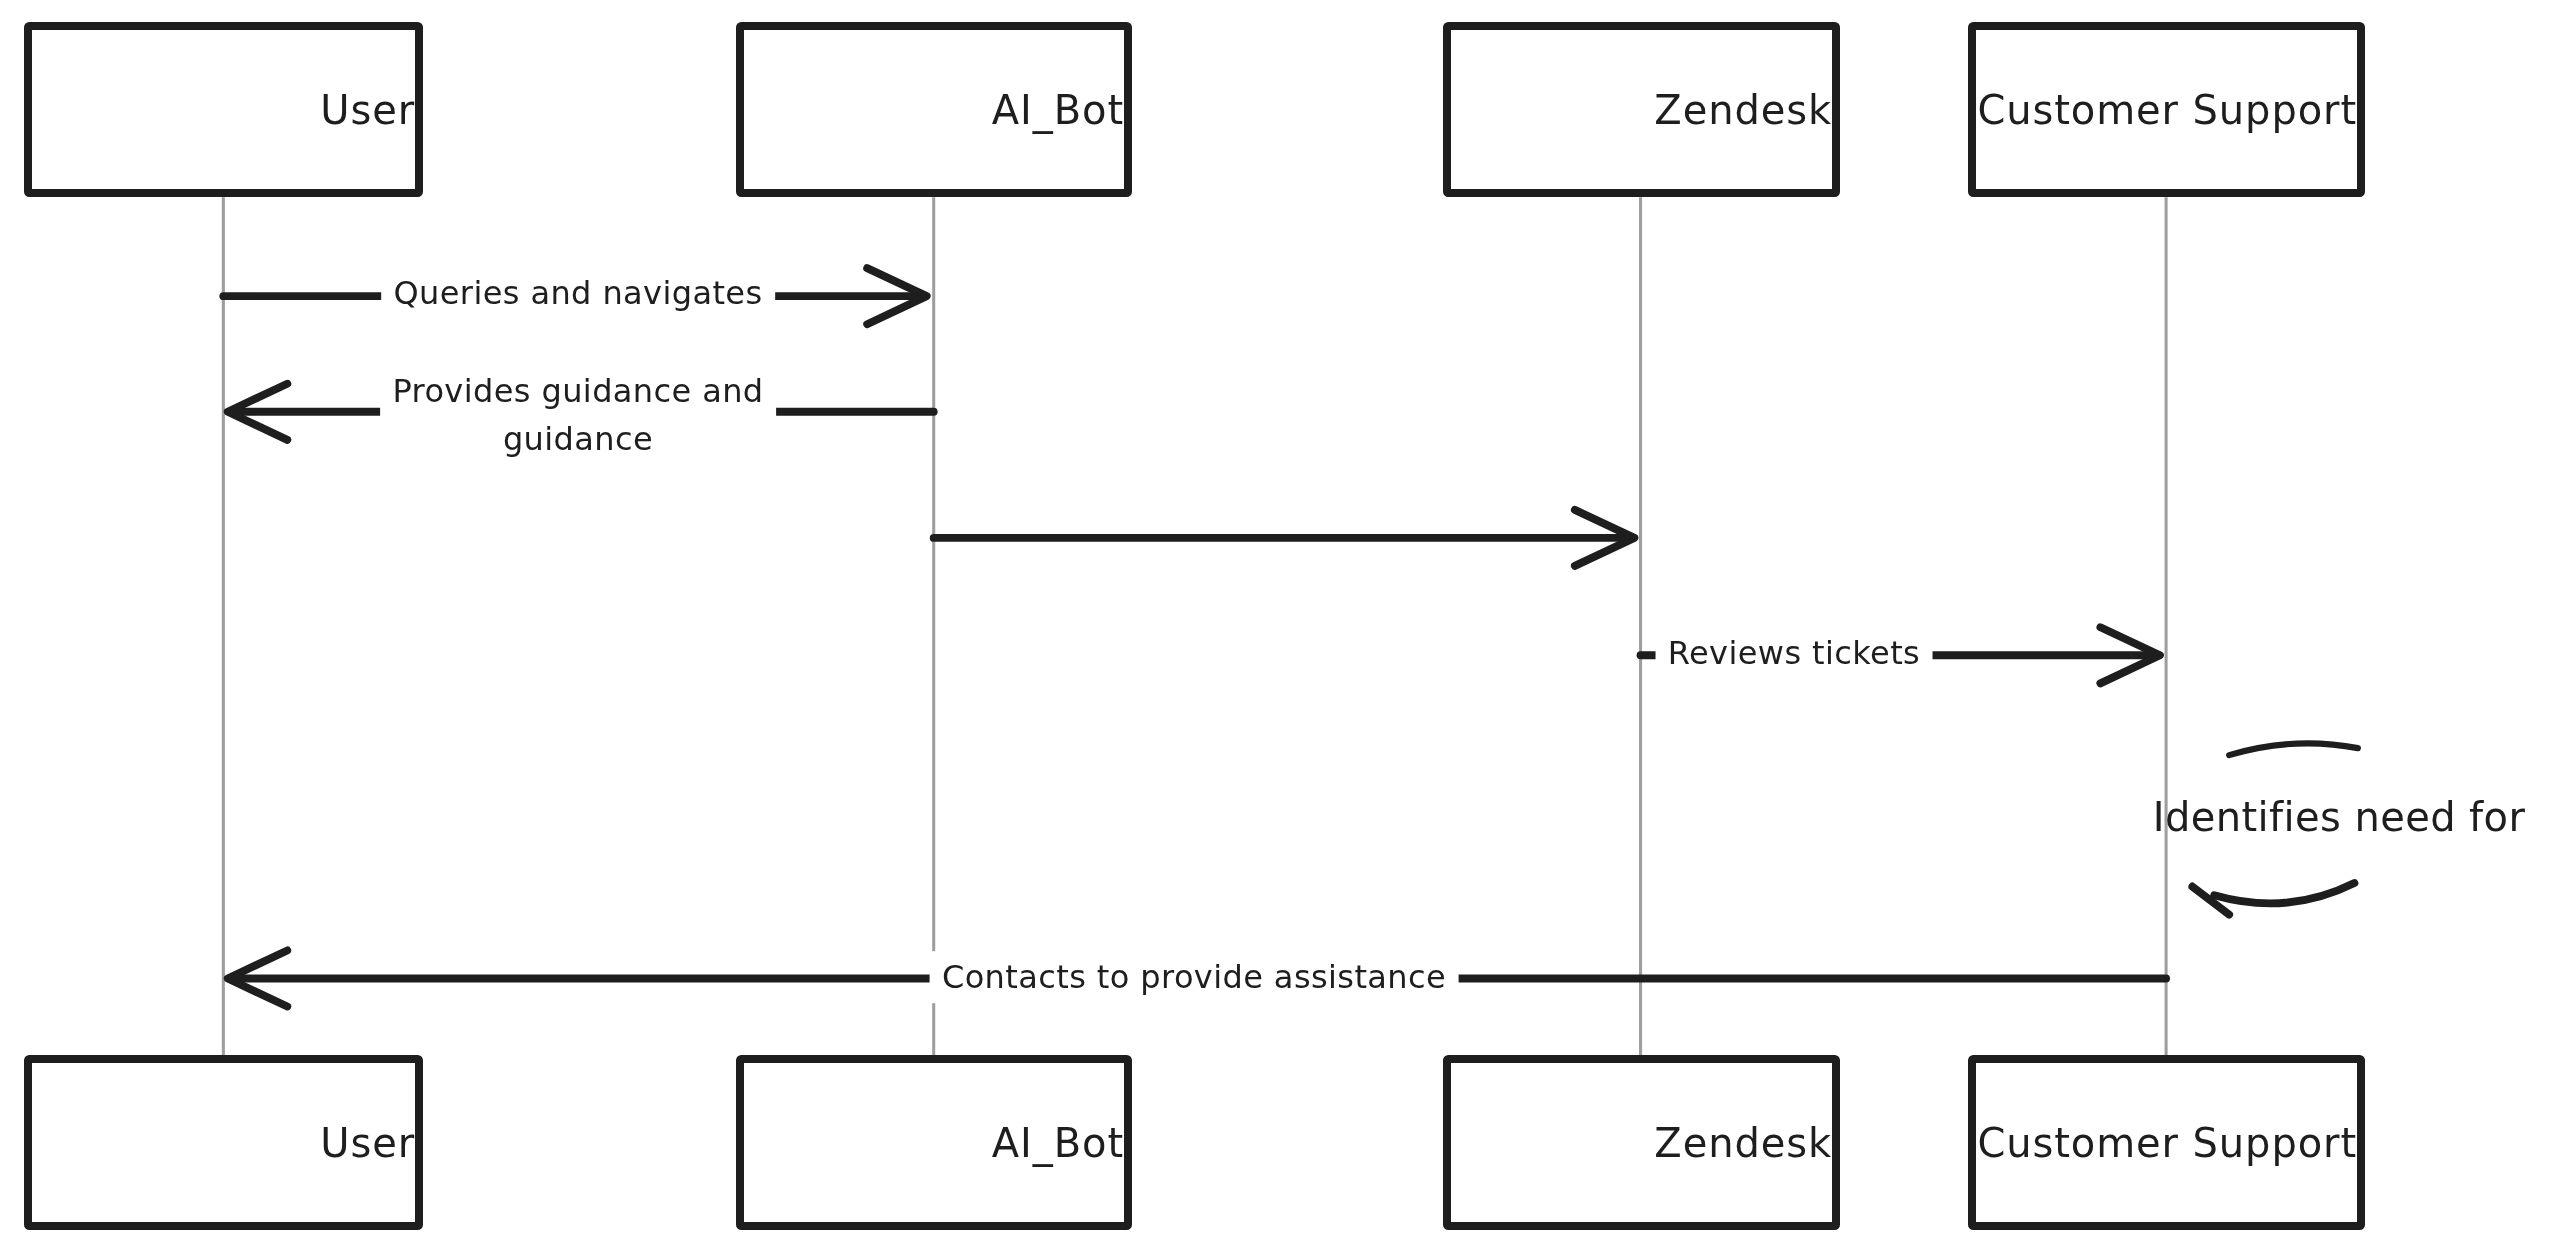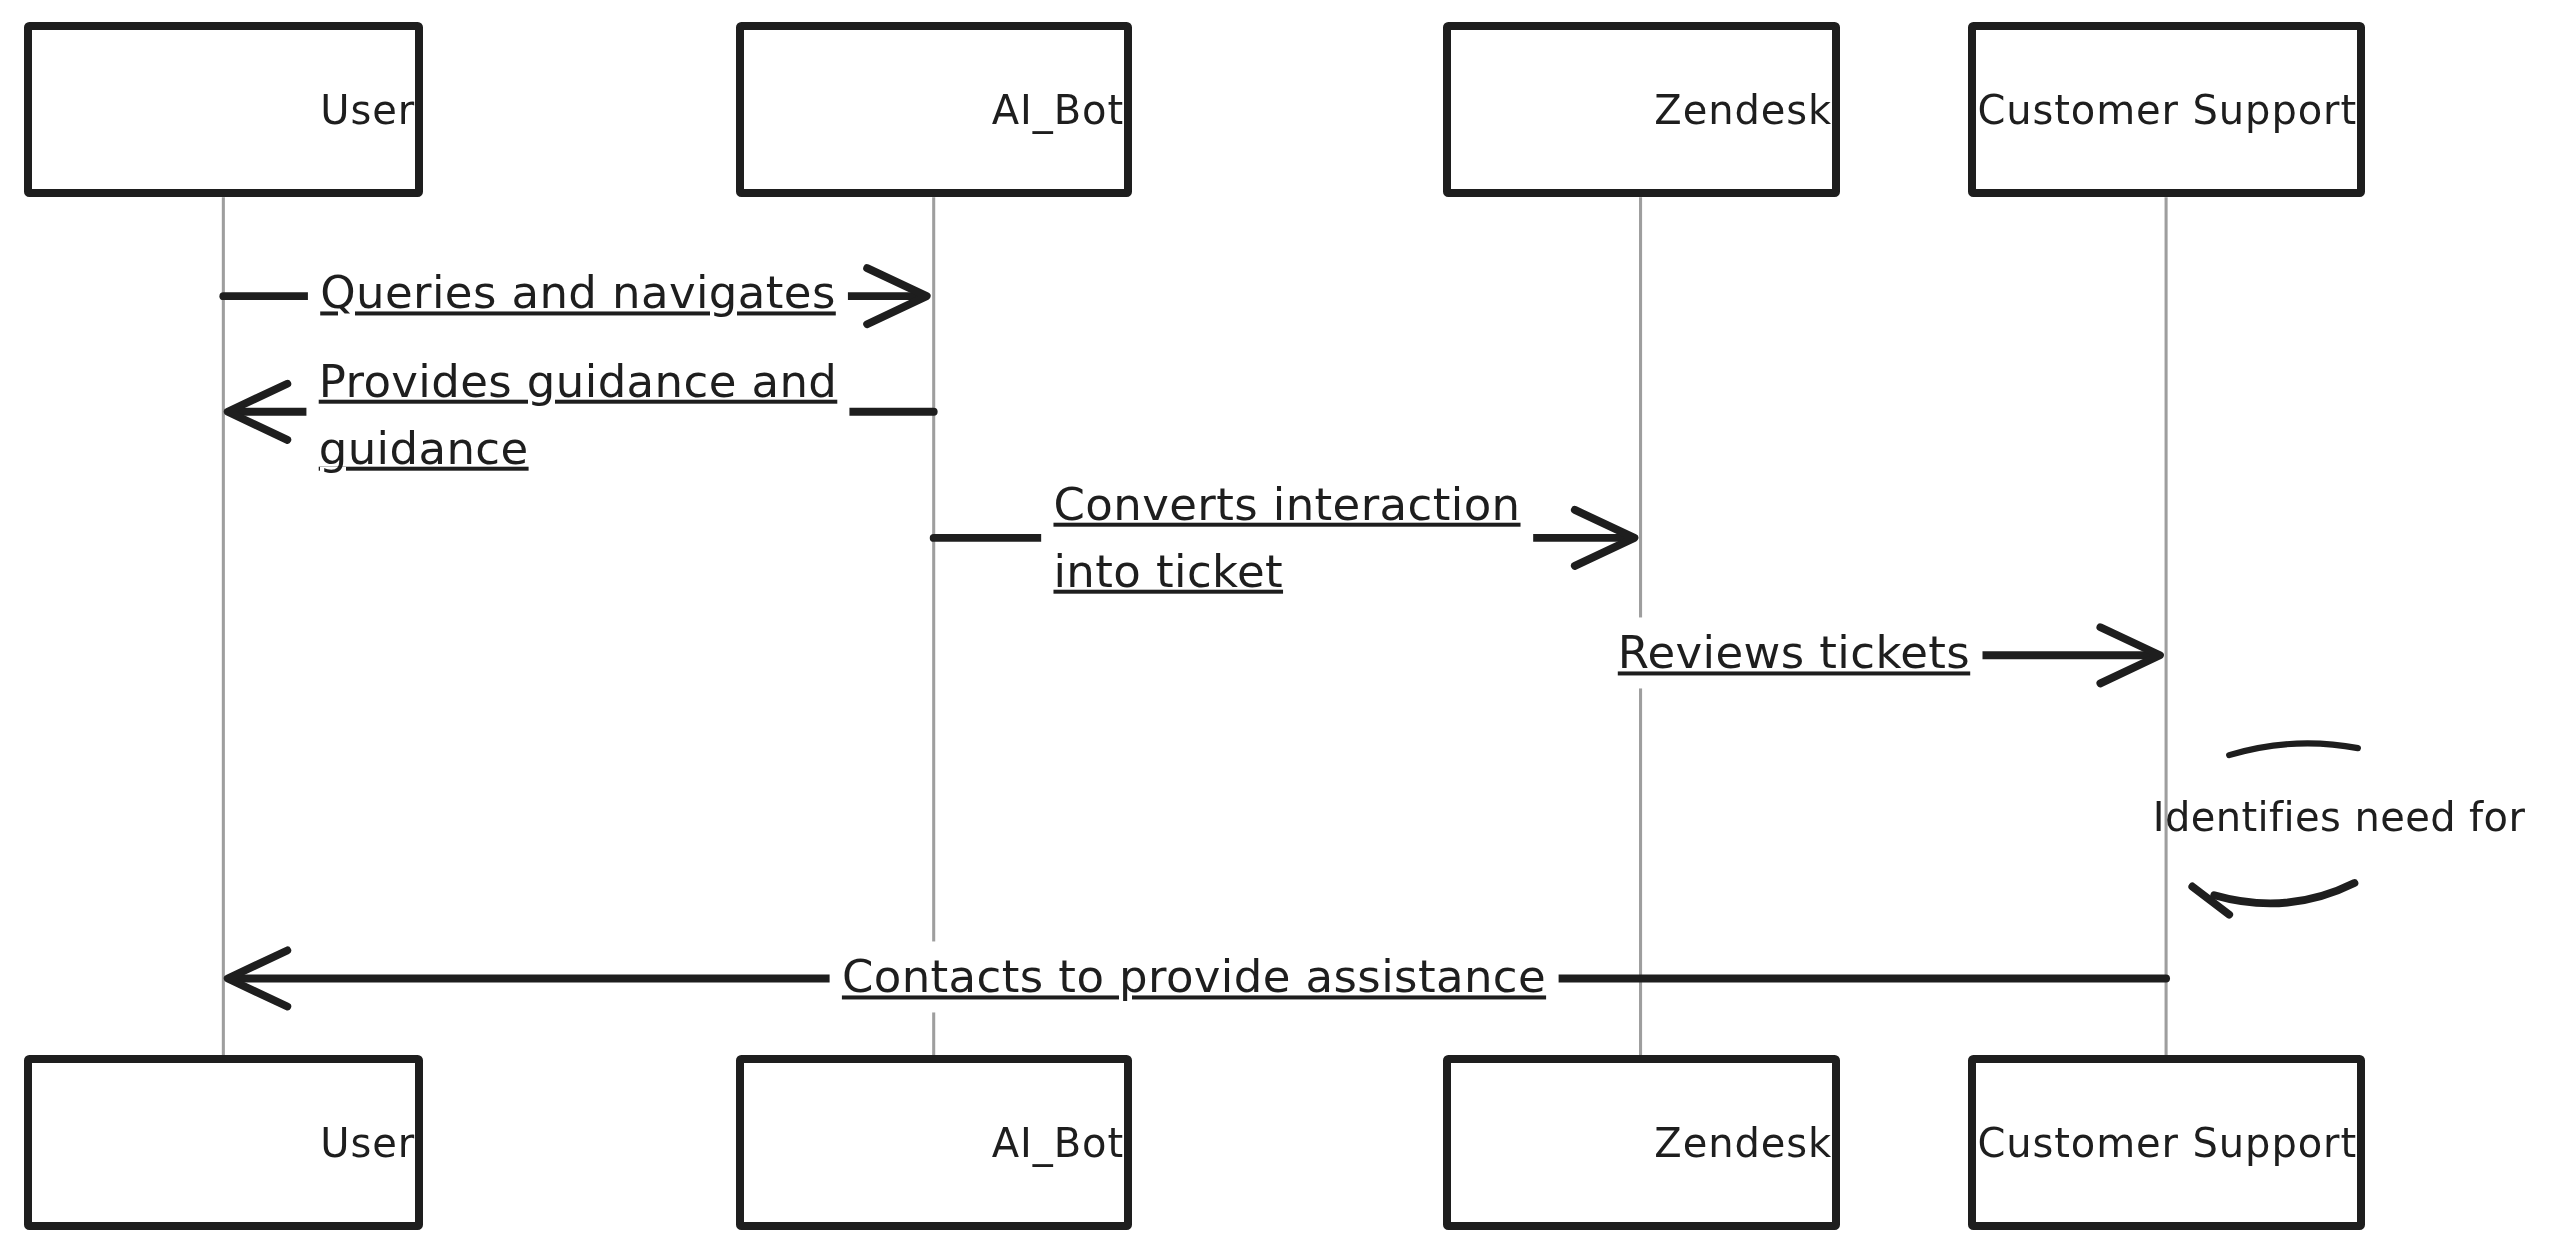--- a/index.html
+++ b/index.html
@@ -36,27 +36,27 @@
   }
   .actor-label {
     font-size: 40px;
     letter-spacing: 0.9px;
     white-space: nowrap;
   }
   .msg-label {
     position: absolute;
     transform: translate(-50%, -50%);
     background: #ffffff;
-    font-size: 45px;
+    font-size: 32px;
     line-height: 1.5;
     letter-spacing: 0.4px;
+    text-align: center;
     padding: 1.8px 12.3px;
     white-space: nowrap;
     z-index: 2;
-    text-decoration: underline;
   }
   .note-label {
     position: absolute;
     transform: translate(-50%, -50%);
     background: transparent;
     font-size: 40px;
     line-height: 1.6;
     letter-spacing: 0.4px;
     text-align: right;
     white-space: nowrap;
@@ -97,24 +97,20 @@
 
   <div class="msg-label" style="left:578px; top:293px;">
     <div>Queries and navigates</div>
   </div>
 
   <div class="msg-label" style="left:578px; top:415px;">
     <div>Provides guidance and</div>
     <div>guidance</div>
   </div>
 
-  <div class="msg-label" style="left:1287px; top:538px;">
-    <div>Converts interaction</div>
-    <div>into ticket</div>
-  </div>
 
   <div class="msg-label" style="left:1794px; top:653px;">
     <div>Reviews tickets</div>
   </div>
 
   <div class="note-label" style="left:2339px; top:817px;">
     <div>Identifies need for</div>
   </div>
 
   <div class="msg-label" style="left:1194px; top:977px;">

